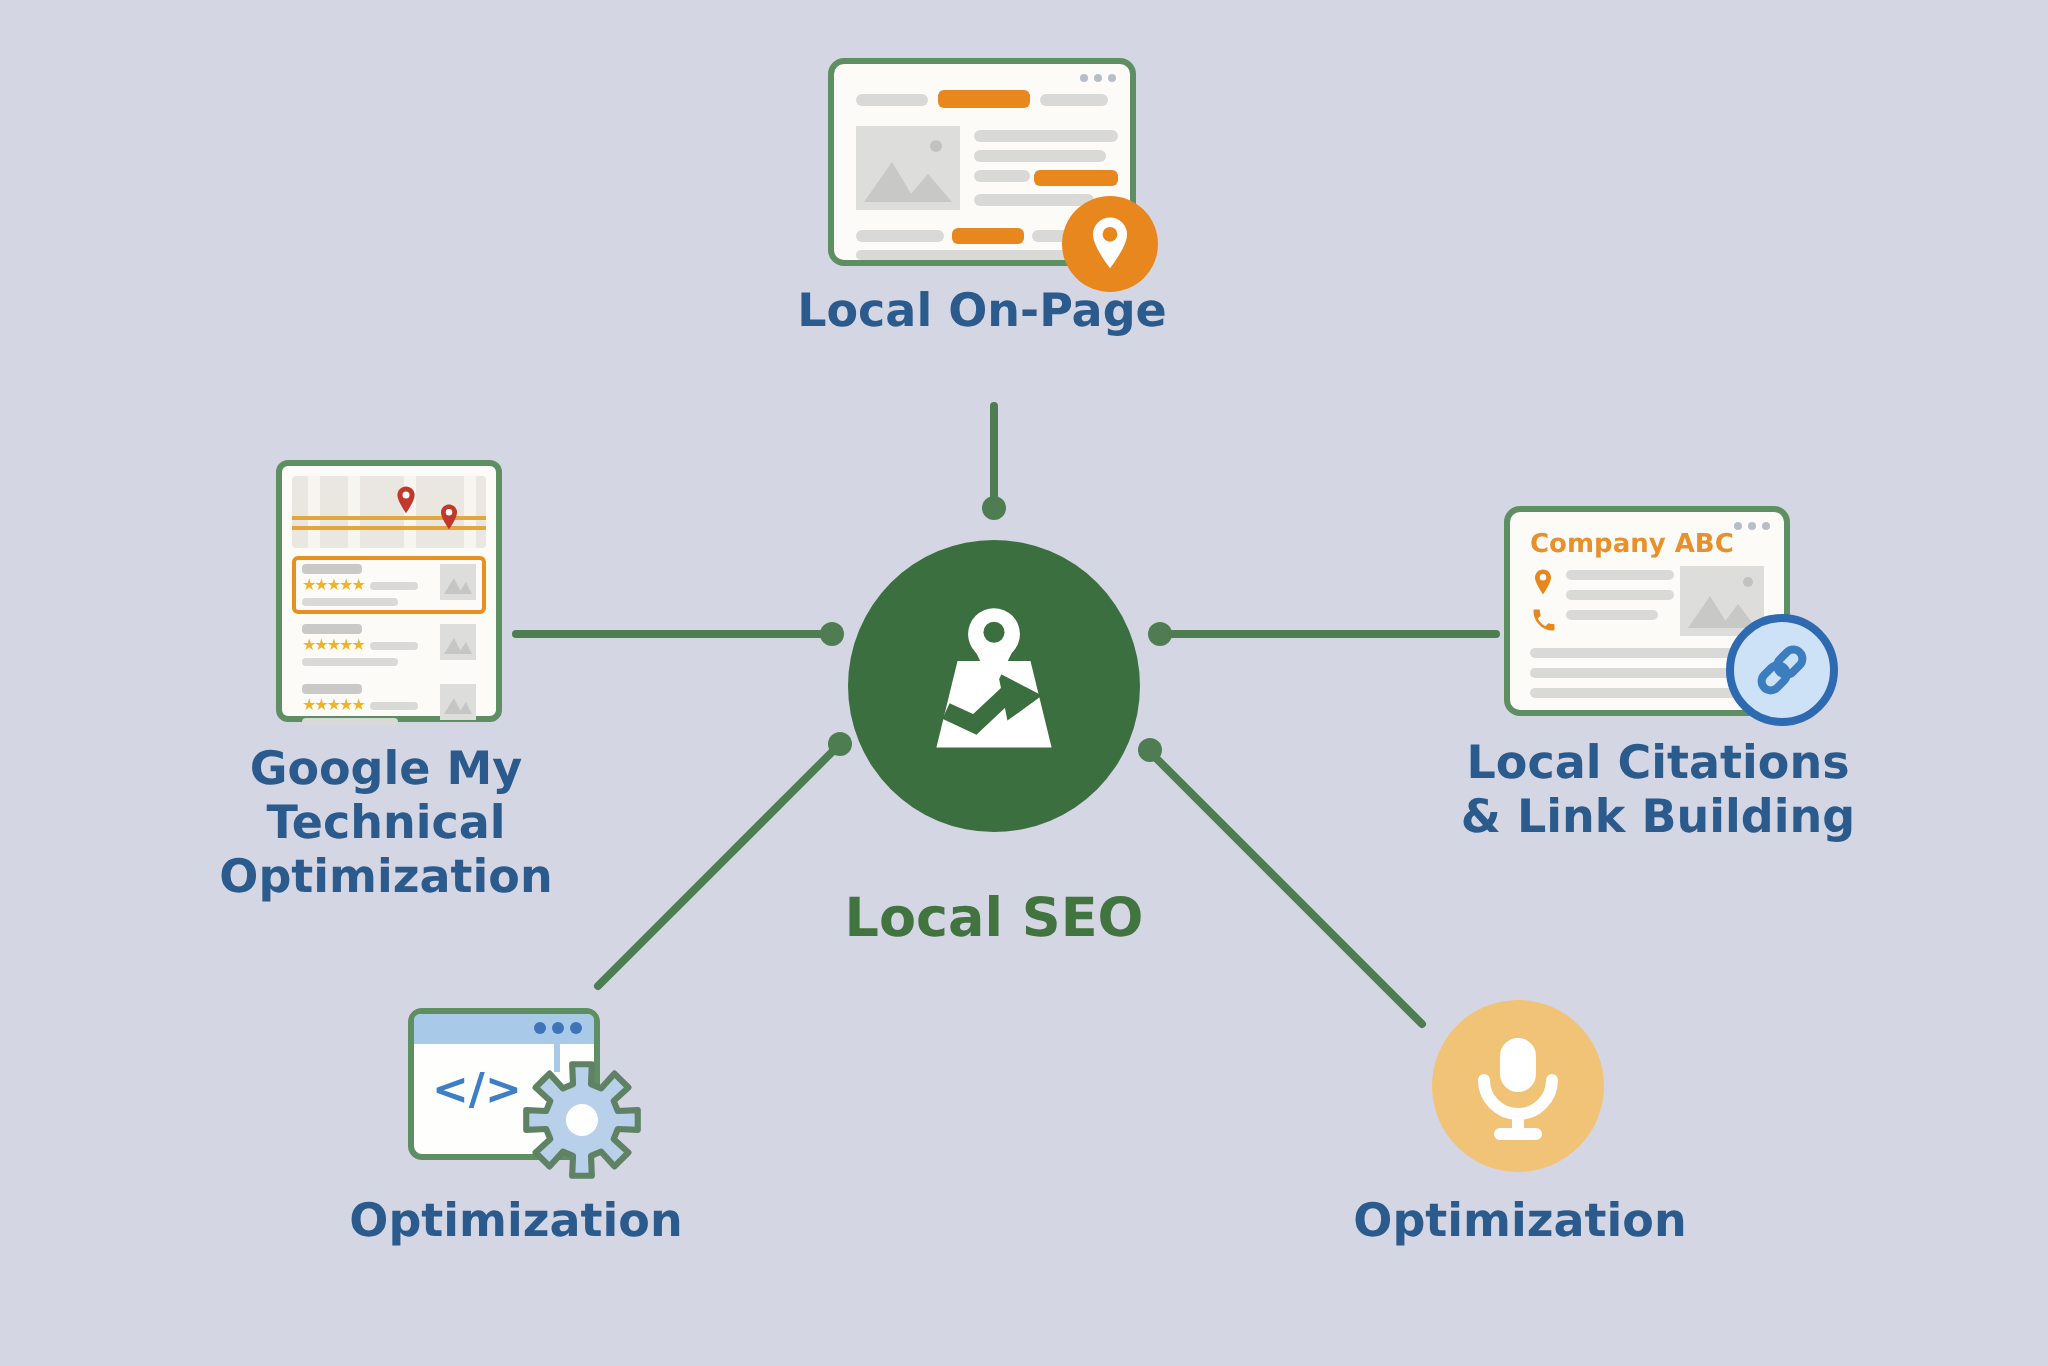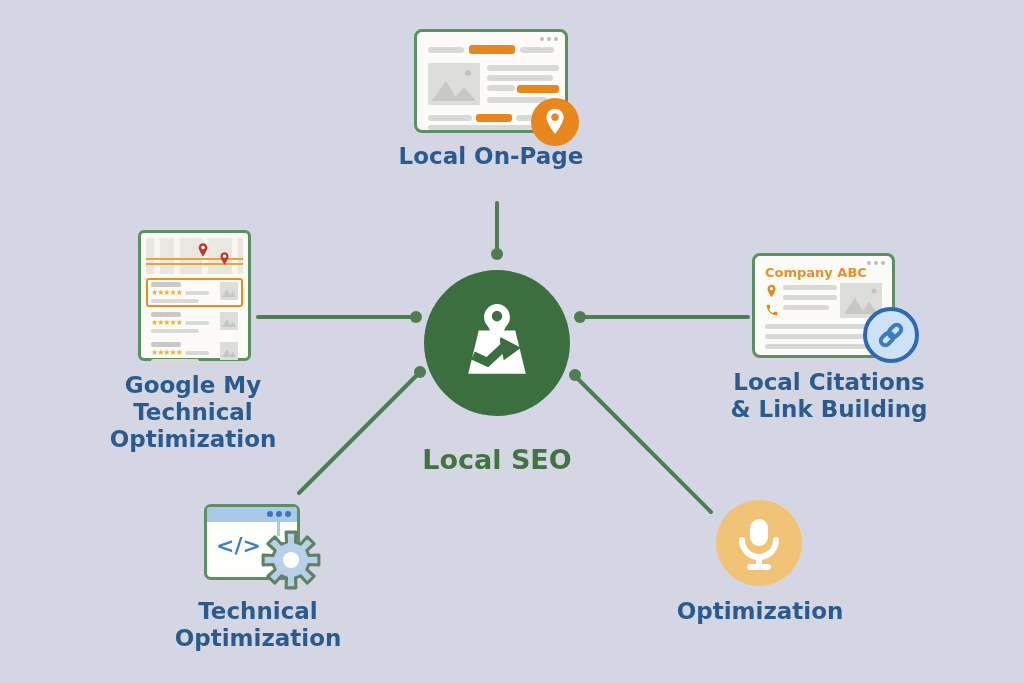--- a/index.html
+++ b/index.html
@@ -321,21 +321,20 @@
     <div class="vline"></div>
     <div class="code">&lt;/&gt;</div>
   </div>
   <div class="gear">
     <svg width="64" height="64" viewBox="-52 -52 104 104">
       <path d="M45.3,-8 L45.3,8 L29.1,7.3 L25.7,15.5 L37.7,26.4 L26.4,37.7 L15.5,25.7 L7.3,29.1 L8,45.3 L-8,45.3 L-7.3,29.1 L-15.5,25.7 L-26.4,37.7 L-37.7,26.4 L-25.7,15.5 L-29.1,7.3 L-45.3,8 L-45.3,-8 L-29.1,-7.3 L-25.7,-15.5 L-37.7,-26.4 L-26.4,-37.7 L-15.5,-25.7 L-7.3,-29.1 L-8,-45.3 L8,-45.3 L7.3,-29.1 L15.5,-25.7 L26.4,-37.7 L37.7,-26.4 L25.7,-15.5 L29.1,-7.3 Z" fill="#b9d0ea" stroke="#5f8264" stroke-width="5" stroke-linejoin="round"></path>
       <circle r="13" fill="#ffffff"></circle>
     </svg>
   </div>
   <div class="node-label" style="left:148px; top:598px;">
-    <span>Technical</span>
     <span>Optimization</span>
   </div>
 
   <div class="voice">
     <svg width="60" height="60" viewBox="0 0 60 60">
       <rect x="21" y="6" width="18" height="27" rx="9" fill="#ffffff"></rect>
       <path d="M13,27 a17,17 0 0 0 34,0" fill="none" stroke="#ffffff" stroke-width="6" stroke-linecap="round"></path>
       <rect x="27" y="44" width="6" height="8" fill="#ffffff"></rect>
       <rect x="18" y="51" width="24" height="6" rx="3" fill="#ffffff"></rect>
     </svg>

